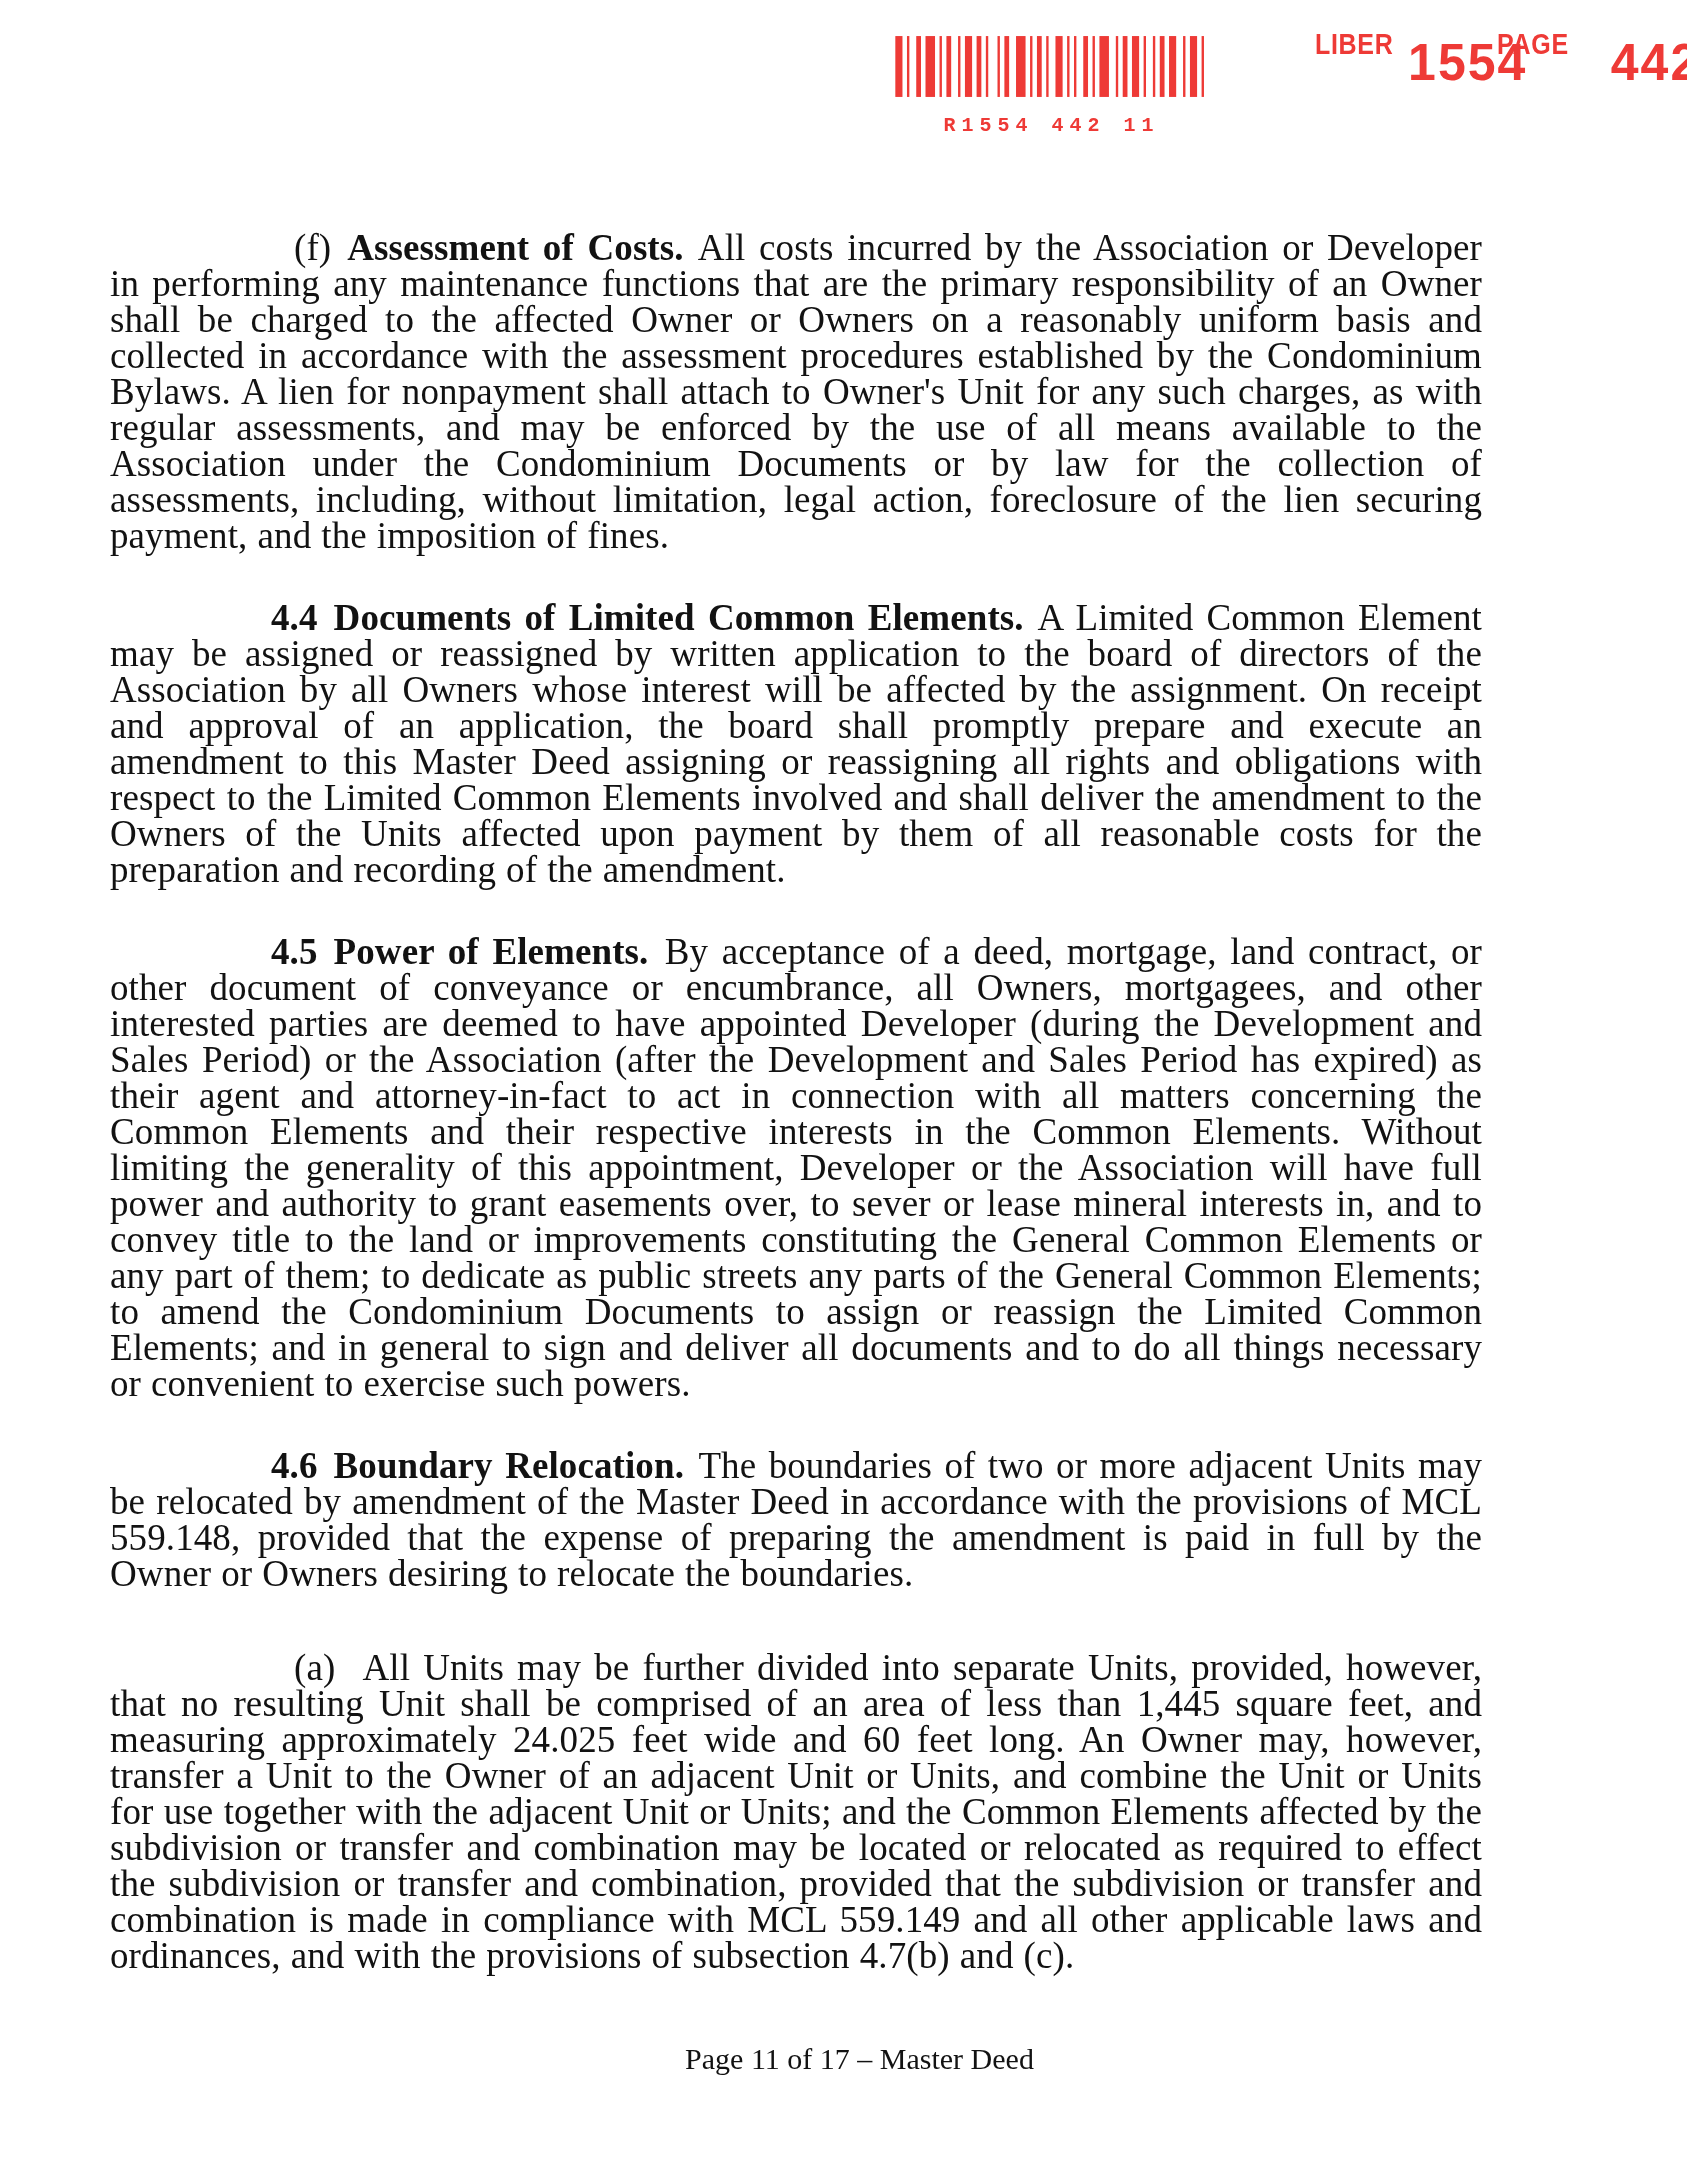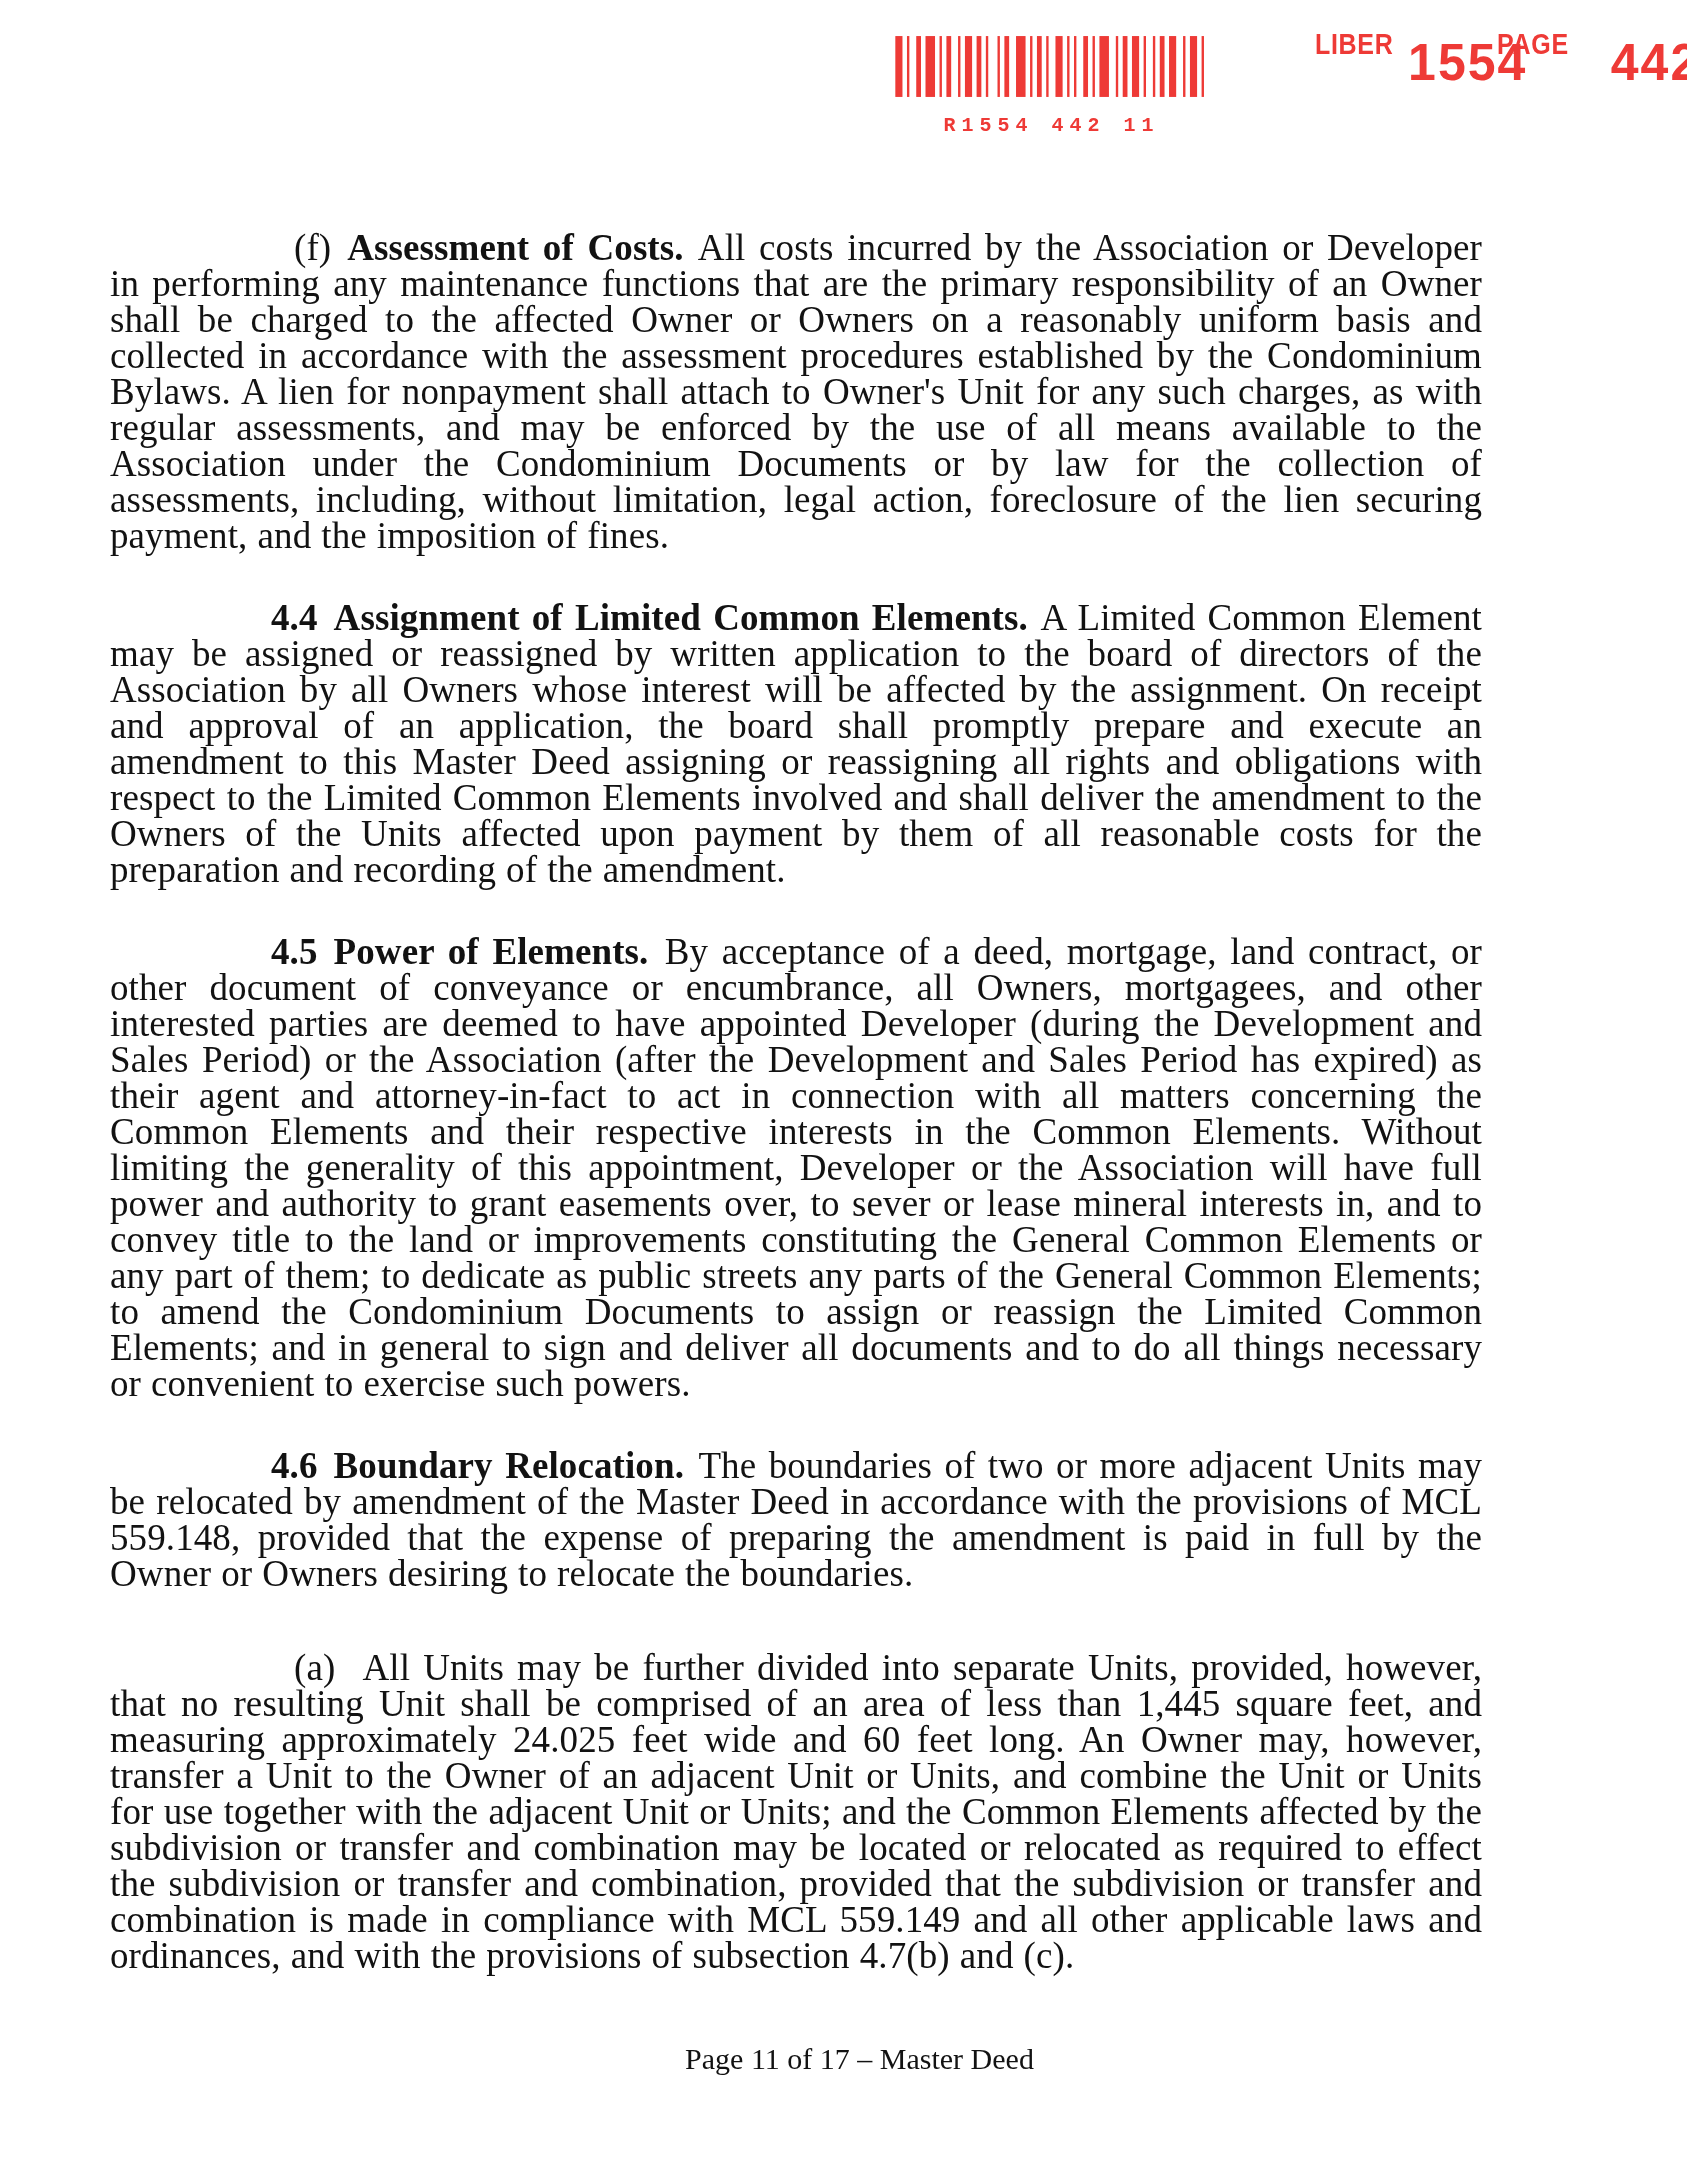--- a/index.html
+++ b/index.html
@@ -130,21 +130,21 @@
   </div>
 
   <main class="content">
 
     <p class="para indent-letter">
       <span class="plabel">(f)</span><span class="phead">Assessment of Costs.</span>
       <span>All costs incurred by the Association or Developer in performing any maintenance functions that are the primary responsibility of an Owner shall be charged to the affected Owner or Owners on a reasonably uniform basis and collected in accordance with the assessment procedures established by the Condominium Bylaws. A lien for nonpayment shall attach to Owner's Unit for any such charges, as with regular assessments, and may be enforced by the use of all means available to the Association under the Condominium Documents or by law for the collection of assessments, including, without limitation, legal action, foreclosure of the lien securing payment, and the imposition of fines.</span>
     </p>
 
     <p class="para indent-num sec">
-      <span class="plabel">4.4</span><span class="phead">Assignment of Limited Common Elements.</span>
+      <span class="plabel">4.4</span><span class="phead">Documents of Limited Common Elements.</span>
       <span>A Limited Common Element may be assigned or reassigned by written application to the board of directors of the Association by all Owners whose interest will be affected by the assignment. On receipt and approval of an application, the board shall promptly prepare and execute an amendment to this Master Deed assigning or reassigning all rights and obligations with respect to the Limited Common Elements involved and shall deliver the amendment to the Owners of the Units affected upon payment by them of all reasonable costs for the preparation and recording of the amendment.</span>
     </p>
 
     <p class="para indent-num sec">
       <span class="plabel">4.5</span><span class="phead">Power of Elements.</span>
       <span>By acceptance of a deed, mortgage, land contract, or other document of conveyance or encumbrance, all Owners, mortgagees, and other interested parties are deemed to have appointed Developer (during the Development and Sales Period) or the Association (after the Development and Sales Period has expired) as their agent and attorney-in-fact to act in connection with all matters concerning the Common Elements and their respective interests in the Common Elements. Without limiting the generality of this appointment, Developer or the Association will have full power and authority to grant easements over, to sever or lease mineral interests in, and to convey title to the land or improvements constituting the General Common Elements or any part of them; to dedicate as public streets any parts of the General Common Elements; to amend the Condominium Documents to assign or reassign the Limited Common Elements; and in general to sign and deliver all documents and to do all things necessary or convenient to exercise such powers.</span>
     </p>
 
     <p class="para indent-num sec gap-lg">
       <span class="plabel">4.6</span><span class="phead">Boundary Relocation.</span>

